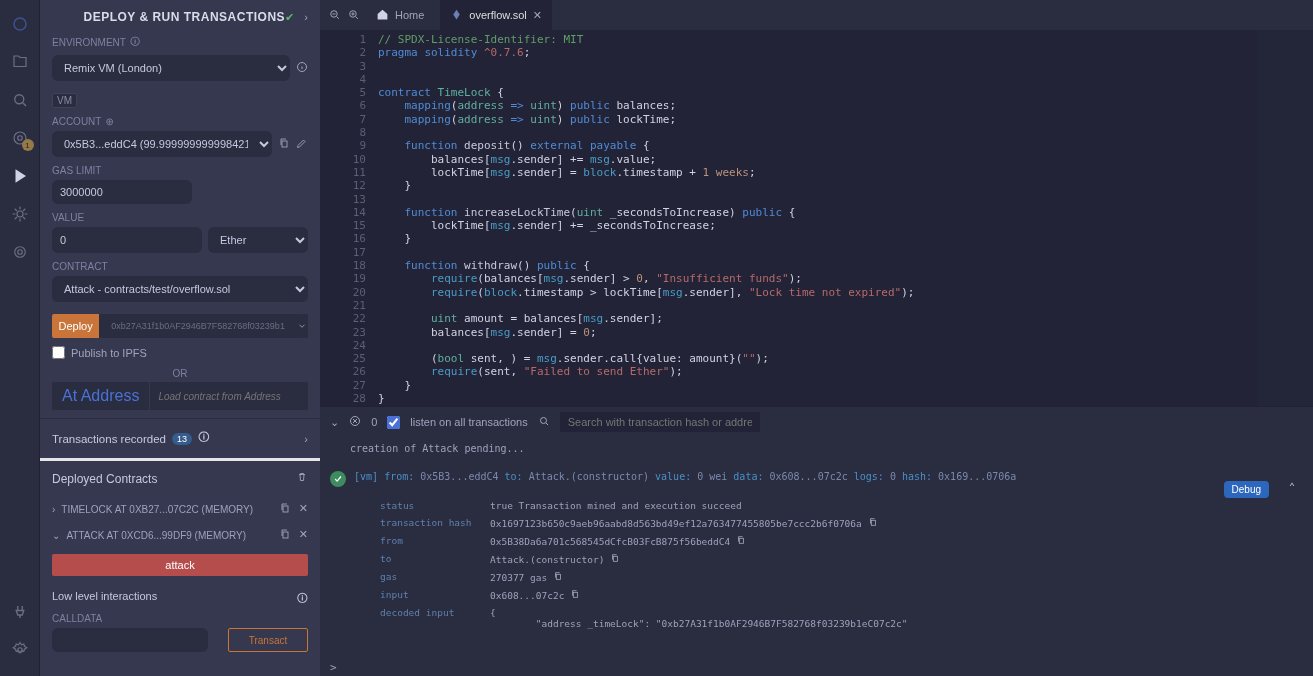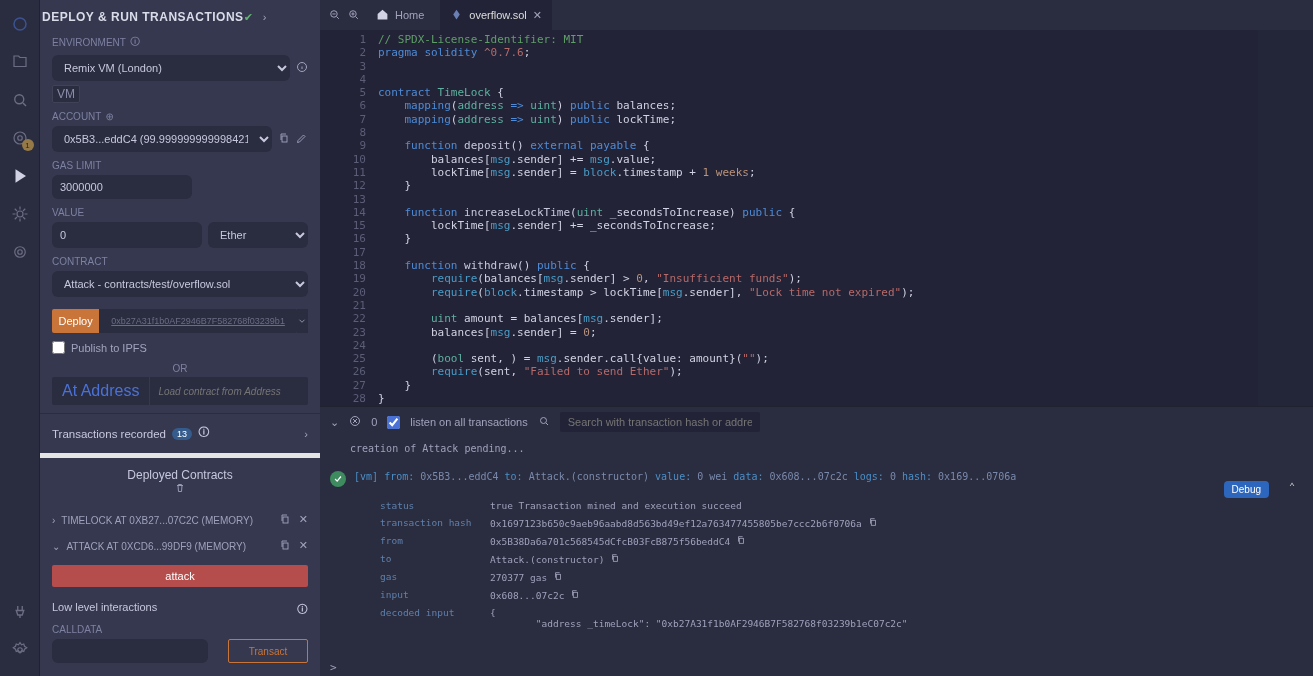--- a/index.html
+++ b/index.html
@@ -4,44 +4,44 @@
 <style>
   * { box-sizing: border-box; margin: 0; padding: 0; }
   body { font-family: -apple-system, "Segoe UI", Arial, sans-serif; font-size: 11px; color: #a2a3bd; background: #2a2c3f; width: 1313px; height: 676px; overflow: hidden; display: flex; }
   .icon-bar { width: 40px; height: 100%; background: #2a2c3f; display: flex; flex-direction: column; align-items: center; padding-top: 15px; gap: 18px; border-right: 1px solid #20222f; }
   .icon-bar svg { width: 18px; height: 18px; }
   .ib-group-bottom { margin-top: auto; padding-bottom: 15px; display:flex; flex-direction:column; gap:18px; align-items:center;}
   .ib-item { position: relative; cursor: pointer; opacity: .55; }
   .ib-item.active { opacity: 1; }
   .badge { position:absolute; top:10px; left:11px; min-width:12px; height:12px; border-radius:6px; background:#eeb84e; font-size:8px; display:flex;align-items:center;justify-content:center;color:#222;}
   .panel { width: 280px; height: 100%; background: #35384f; display: flex; flex-direction: column; overflow-y:auto; }
-  .panel-head { display:flex; align-items:center; justify-content:flex-start; padding:10px 12px 4px 2px;}
+  .panel-head { display:flex; align-items:center; justify-content:flex-end; padding:10px 12px 4px 16px;}
   .panel-title { font-size:12px; font-weight:600; color:#dadce9; letter-spacing:.5px;}
   .panel-head-icons { display:flex; gap:10px; align-items:center;}
   .section { padding: 6px 12px 2px 12px; }
   .lbl { font-size:10px; color:#7e81a0; text-transform:uppercase; margin-bottom:4px; display:flex; align-items:center; gap:4px;}
   .sel, .inp { width:100%; background:#2a2c3f; border:none; color:#c7c8de; font-size:11px; padding:6px 8px; border-radius:6px;}
   .row { display:flex; gap:6px;}
-  .chip { display:inline-block; font-size:12px; background:#2a2c3f; border:1px solid #404258; border-radius:2px; padding:1px 4px; margin-top:4px; color:#8a8caa;}
+  .chip { display:inline-block; font-size:10px; background:#2a2c3f; border:1px solid #404258; border-radius:2px; padding:1px 4px; margin-top:12px; color:#8a8caa;}
   .acct-row { display:flex; align-items:center; gap:6px;}
   .mini-icon svg{width:12px;height:12px;}
   .deploy-row{display:flex;gap:0;}
   .btn-deploy{background:#c97539;color:#fff;border:none;padding:6px 0;font-size:11px;width:85px;border-radius:2px 0 0 2px;cursor:pointer;}
-  .deploy-addr{flex:1;background:#2a2c3f;padding:6px 12px;font-size:9px;color:#6b6d85;display:flex;align-items:center;border-radius:0 2px 2px 0;text-decoration:underline;}
+  .deploy-addr{flex:1;background:#2a2c3f;padding:6px 12px;font-size:9px;color:#6b6d85;display:flex;align-items:center;border-radius:0 2px 2px 0;}
   .deploy-more{width:20px;background:#2a2c3f;display:flex;align-items:center;justify-content:center;}
   .chk-row{display:flex;align-items:center;gap:6px;padding:6px 12px;}
   .chk-row input{accent-color:#4a72d6;} 
   .or-div{text-align:center;font-size:10px;color:#7e81a0;padding:3px 0;}
   .ataddr-row{display:flex;padding:0 12px;gap:0;}
   .btn-ataddr{background:#2a2c3f;color:#4a72d6;border:none;padding:5px 10px;font-size:16px;border-radius:2px 0 0 2px;cursor:pointer;}
   .ataddr-inp{flex:1;background:#2a2c3f;border:none;color:#6b6d85;font-size:10px;font-style:italic;padding:5px 8px;border-radius:0 2px 2px 0;border-left:1px solid #35384f;}
-  .tx-rec{padding:10px 12px;border-top:1px solid #2a2c3f;border-bottom:5px solid #e5e5e5;margin-top:8px;display:flex;align-items:center;justify-content:space-between;}
+  .tx-rec{padding:10px 12px;border-top:1px solid #2a2c3f;border-bottom:3px solid #e5e5e5;margin-top:8px;display:flex;align-items:center;justify-content:space-between;}
   .tx-rec-left{display:flex;align-items:center;gap:6px;font-size:11.5px;color:#c7c8de;}
   .count-pill{background:#355c8c;color:#fff;border-radius:8px;font-size:9px;padding:1px 5px;}
-  .dep-head{padding:10px 12px;display:flex;align-items:center;justify-content:space-between;font-size:12px;color:#c7c8de;flex-direction:column;}
+  .dep-head{padding:10px 12px;display:flex;align-items:center;justify-content:space-between;font-size:12px;color:#c7c8de;}
   .dep-item{padding:6px 12px;display:flex;align-items:center;justify-content:space-between;gap:6px;}
   .dep-item-left{display:flex;align-items:center;gap:6px;font-size:10px;color:#9fa1bc;}
   .dep-item-right{display:flex;gap:8px;}
   .btn-attack{margin:6px 12px;background:#b54d4d;color:#fff;border:none;padding:5px 14px;font-size:11px;border-radius:2px;cursor:pointer;}
   .lli-head{padding:8px 12px 0 12px;font-size:11px;color:#c7c8de;display:flex;justify-content:space-between;align-items:flex-start;}
   .lli-body{padding:4px 12px 10px 12px;}
   .lli-row{display:flex;gap:20px;}
   .btn-trans{flex:0 0 80px;background:transparent;border:1px solid #c97539;color:#c97539;border-radius:2px;font-size:10px;cursor:pointer;}
   .main{flex:1;display:flex;flex-direction:column;height:100%;background:#222336;}
   .tabbar{height:30px;background:#2a2c3f;display:flex;align-items:center;padding:0 8px;gap:6px;}

